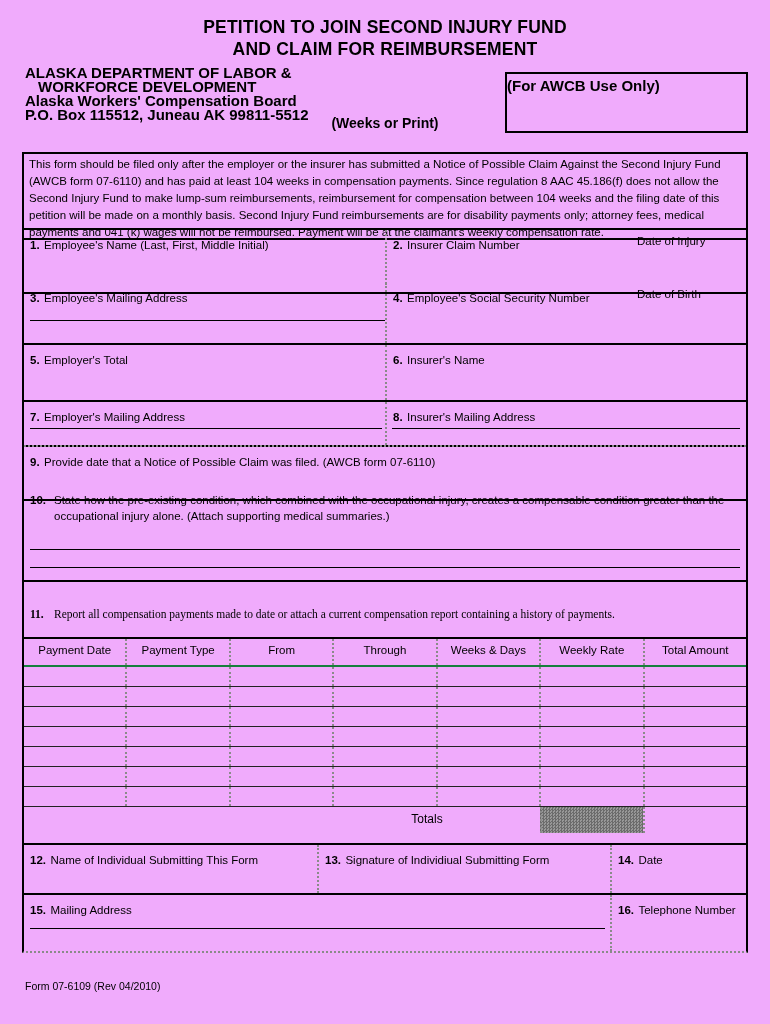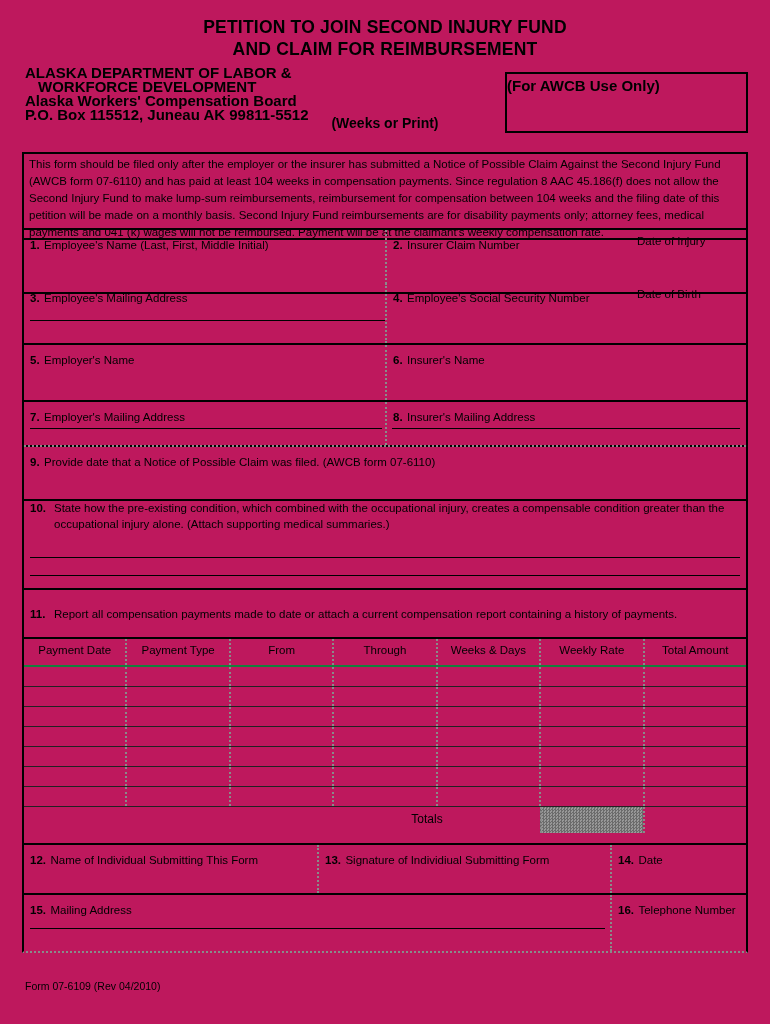--- a/index.html
+++ b/index.html
@@ -1,17 +1,17 @@
 <!DOCTYPE html>
 <html><head>
 <meta charset="utf-8">
 <style>
   html,body{margin:0;padding:0;background:#fff;}
   body{width:770px;height:1024px;font-family:"Liberation Sans","DejaVu Sans",sans-serif;color:#000;}
-  .page{position:relative;width:770px;height:1024px;background:#be185d;overflow:hidden;}
+  .page{position:relative;width:770px;height:1024px;background:#f0abfc;overflow:hidden;}
 
   .title{position:absolute;top:16px;left:0;width:770px;text-align:center;font-weight:bold;font-size:17.5px;line-height:22px;letter-spacing:.2px;}
 
   .agency{position:absolute;top:66px;left:25px;font-weight:bold;font-size:15px;line-height:14px;}
   .agency .ind{padding-left:13px;}
 
   .type-print{position:absolute;top:115px;left:0;width:770px;text-align:center;font-weight:bold;font-size:14px;}
 
   .awcb-box{position:absolute;top:72px;left:505px;width:243px;height:61px;border:2px solid #000;box-sizing:border-box;}
   .awcb-box .awcb-label{font-weight:bold;font-size:15px;padding:3px 0;}
@@ -96,21 +96,21 @@
         <span class="fnum">4.</span>
         <span class="flabel">Employee's Social Security Number</span>
         <span class="sub2">Date of Birth</span>
       </div>
       <div class="wline" style="left:6px;top:37px;width:355px;"></div>
     </div>
 
     <div class="frow" style="top:115px;height:57px;">
       <div class="cell" style="left:0;width:361px;">
         <span class="fnum">5.</span>
-        <span class="flabel">Employer's Name</span>
+        <span class="flabel">Employer's Total</span>
       </div>
       <div class="cell right" style="left:361px;width:361px;">
         <span class="fnum">6.</span>
         <span class="flabel">Insurer's Name</span>
       </div>
     </div>
 
     <div class="frow" style="top:172px;height:45px;">
       <div class="cell" style="left:0;width:361px;">
         <span class="fnum">7.</span>
@@ -124,32 +124,32 @@
       <div class="wline" style="left:368px;top:26px;width:348px;"></div>
     </div>
 
     <div class="frow" style="top:217px;height:56px;border-top:2px dotted #8a8a8a;margin-top:-2px;">
       <div class="cell" style="left:0;width:722px;">
         <span class="fnum">9.</span>
         <span class="flabel">Provide date that a Notice of Possible Claim was filed. (AWCB form 07-6110)</span>
       </div>
     </div>
 
-    <div class="frow" style="top:265px;height:95px;">
+    <div class="frow" style="top:257px;height:95px;">
       <div class="cell" style="left:0;width:722px;">
         <div class="fwrap">
           <span class="fnum">10.</span>
           <span class="ftext">State how the pre-existing condition, which combined with the occupational injury, creates a compensable condition greater than the occupational injury alone. (Attach supporting medical summaries.)</span>
         </div>
       </div>
       <div class="wline" style="left:6px;top:62px;width:710px;"></div>
       <div class="wline" style="left:6px;top:80px;width:710px;"></div>
     </div>
 
-    <div class="frow" style="top:368px;height:30px;border-bottom:none;">
+    <div class="frow" style="top:368px;height:30px;border-bottom:none;font-family:Liberation Serif, serif;">
       <div class="cell" style="left:0;width:722px;padding-top:8px;">
         <div class="fwrap">
           <span class="fnum">11.</span>
           <span class="ftext">Report all compensation payments made to date or attach a current compensation report containing a history of payments.</span>
         </div>
       </div>
     </div>
 
     <div class="ptable" style="border-top:2px solid #000;">
       <div class="t-header">

